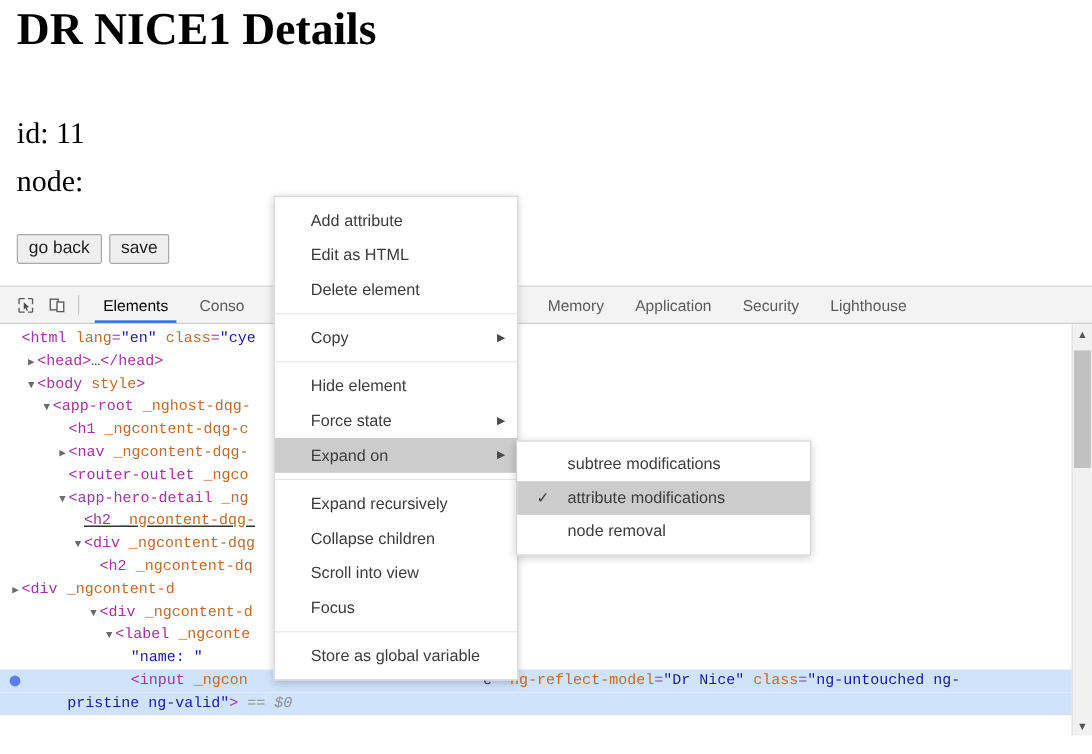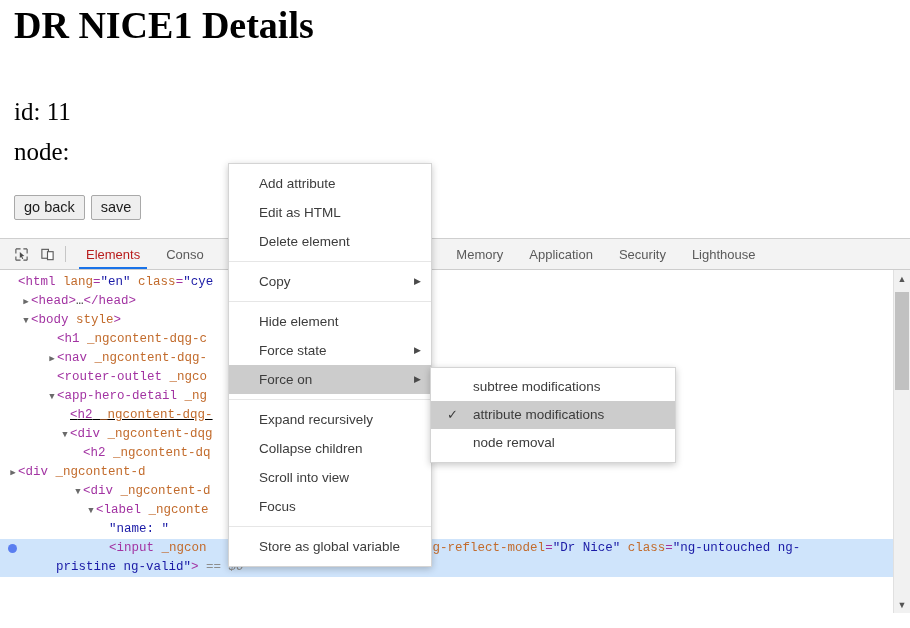--- a/index.html
+++ b/index.html
@@ -130,21 +130,21 @@
     font-family: "Liberation Sans", sans-serif;
     font-size: 13px;
     color: #5a5a5a;
     padding: 0 13px;
     height: 30px;
     line-height: 31px;
     cursor: pointer;
     white-space: nowrap;
   }
   .dt-tab.active {
-    color: #b91c1c;
+    color: #000000;
     text-align: right;
   }
   .dt-tab.active::after {
     content: "";
     position: absolute;
     left: 6px;
     right: 6px;
     bottom: 0px;
     height: 2px;
     background: #1a73e8;
@@ -357,20 +357,21 @@
     <div class="dt-tab">Memory</div>
     <div class="dt-tab">Application</div>
     <div class="dt-tab">Security</div>
     <div class="dt-tab">Lighthouse</div>
   </div>
 
   <div id="dom-tree">
       <div class="dom-row" style="padding-left: 8px;"><span class="twisty"></span><span><span class="punct">&lt;</span><span class="tag">html</span> <span class="attr">lang</span><span class="punct">=</span><span class="val">"en"</span> <span class="attr">class</span><span class="punct">=</span><span class="val">"cye</span></span></div>
       <div class="dom-row" style="padding-left: 21px;"><span class="twisty">▶</span><span><span class="punct">&lt;</span><span class="tag">head</span><span class="punct">&gt;</span><span class="txt">…</span><span class="punct">&lt;/</span><span class="tag">head</span><span class="punct">&gt;</span></span></div>
       <div class="dom-row" style="padding-left: 21px;"><span class="twisty">▼</span><span><span class="punct">&lt;</span><span class="tag">body</span> <span class="attr">style</span><span class="punct">&gt;</span></span></div>
+      <div class="dom-row" style="padding-left: 34px;"><span class="twisty">▼</span><span><span class="punct">&lt;</span><span class="tag">app-root</span> <span class="attr">_nghost-dqg-</span></span></div>
       <div class="dom-row" style="padding-left: 47px;"><span class="twisty"></span><span><span class="punct">&lt;</span><span class="tag">h1</span> <span class="attr">_ngcontent-dqg-c</span></span></div>
       <div class="dom-row" style="padding-left: 47px;"><span class="twisty">▶</span><span><span class="punct">&lt;</span><span class="tag">nav</span> <span class="attr">_ngcontent-dqg-</span></span></div>
       <div class="dom-row" style="padding-left: 47px;"><span class="twisty"></span><span><span class="punct">&lt;</span><span class="tag">router-outlet</span> <span class="attr">_ngco</span></span></div>
       <div class="dom-row" style="padding-left: 47px;"><span class="twisty">▼</span><span><span class="punct">&lt;</span><span class="tag">app-hero-detail</span> <span class="attr">_ng</span></span></div>
       <div class="dom-row" style="padding-left: 60px; text-decoration: underline;"><span class="twisty"></span><span><span class="punct">&lt;</span><span class="tag">h2</span> <span class="attr">_ngcontent-dqg-</span></span></div>
       <div class="dom-row" style="padding-left: 60px;"><span class="twisty">▼</span><span><span class="punct">&lt;</span><span class="tag">div</span> <span class="attr">_ngcontent-dqg</span></span></div>
       <div class="dom-row" style="padding-left: 73px;"><span class="twisty"></span><span><span class="punct">&lt;</span><span class="tag">h2</span> <span class="attr">_ngcontent-dq</span></span></div>
       <div class="dom-row" style=""><span class="twisty">▶</span><span><span class="punct">&lt;</span><span class="tag">div</span> <span class="attr">_ngcontent-d</span></span></div>
       <div class="dom-row" style="padding-left: 73px;"><span class="twisty">▼</span><span><span class="punct">&lt;</span><span class="tag">div</span> <span class="attr">_ngcontent-d</span></span></div>
       <div class="dom-row" style="padding-left: 86px;"><span class="twisty">▼</span><span><span class="punct">&lt;</span><span class="tag">label</span> <span class="attr">_ngconte</span></span></div>
@@ -391,21 +392,21 @@
 
 <div id="context-menu">
     <div class="menu-item"><span>Add attribute</span></div>
     <div class="menu-item"><span>Edit as HTML</span></div>
     <div class="menu-item"><span>Delete element</span></div>
     <div class="menu-sep"></div>
     <div class="menu-item"><span>Copy</span><span class="submenu-arrow">▶</span></div>
     <div class="menu-sep"></div>
     <div class="menu-item"><span>Hide element</span></div>
     <div class="menu-item"><span>Force state</span><span class="submenu-arrow">▶</span></div>
-    <div class="menu-item highlight"><span>Force on</span><span class="submenu-arrow">▶</span></div>
+    <div class="menu-item highlight"><span>Expand on</span><span class="submenu-arrow">▶</span></div>
     <div class="menu-sep"></div>
     <div class="menu-item"><span>Expand recursively</span></div>
     <div class="menu-item"><span>Collapse children</span></div>
     <div class="menu-item"><span>Scroll into view</span></div>
     <div class="menu-item"><span>Focus</span></div>
     <div class="menu-sep"></div>
     <div class="menu-item"><span>Store as global variable</span></div>
   </div>
 
 <div id="submenu">

